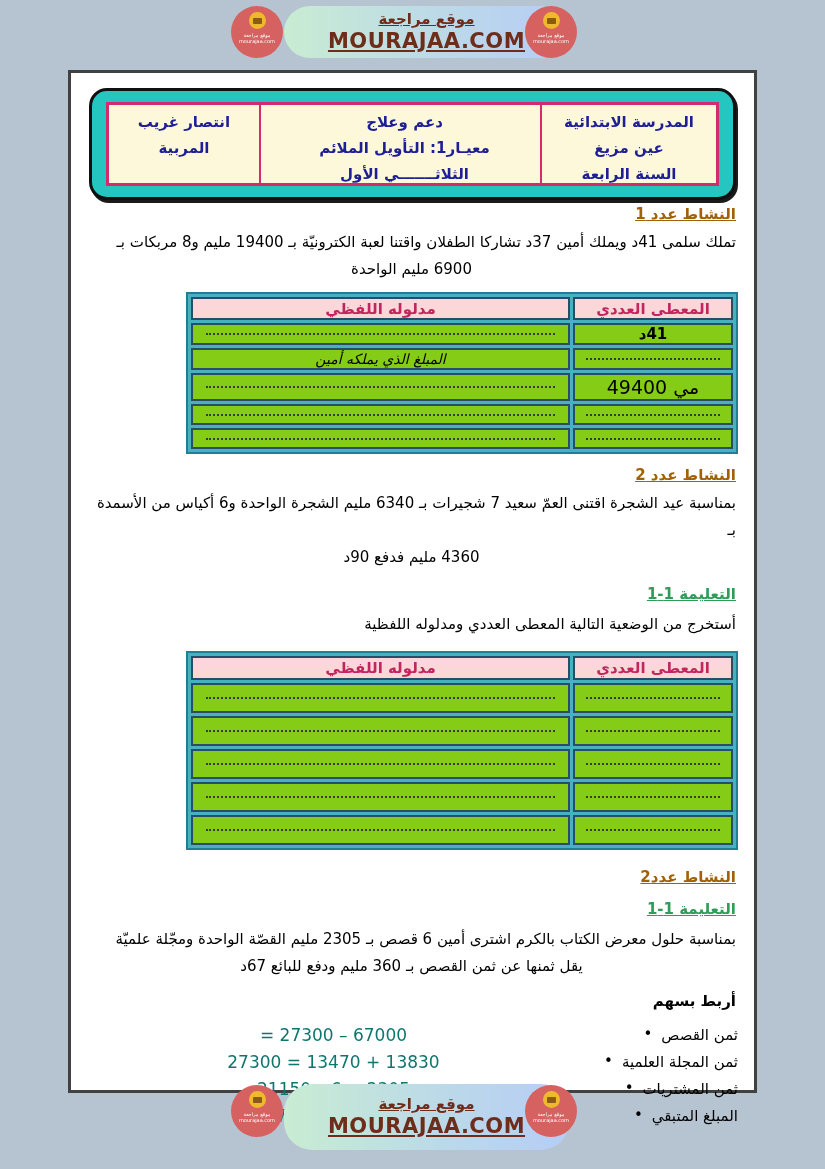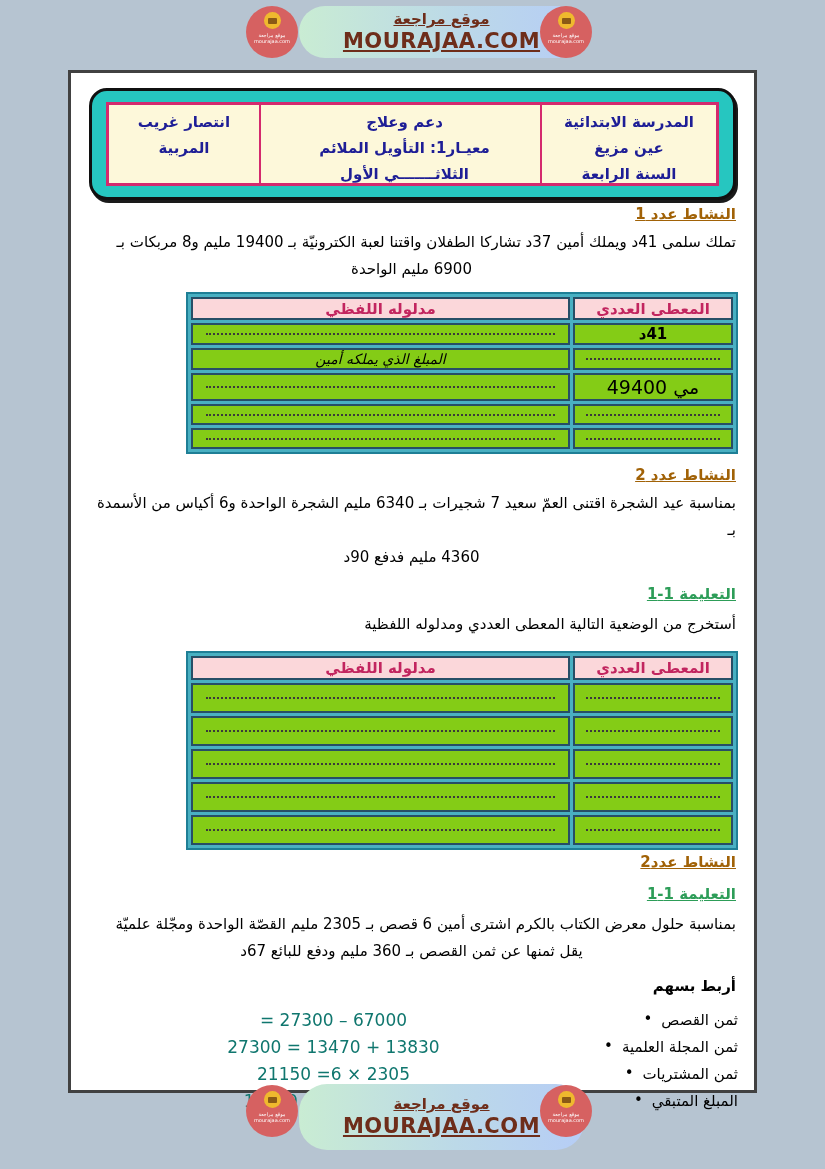--- a/index.html
+++ b/index.html
@@ -1,20 +1,20 @@
 <!DOCTYPE html>
 <html lang="ar"><head>
 <meta charset="utf-8">
 <style>
   html,body{margin:0;padding:0;}
   body{width:825px;height:1169px;background:#b6c4d1;font-family:"DejaVu Sans","Liberation Sans",sans-serif;overflow:hidden;position:relative;}
   .stage{position:absolute;inset:0;}
 
   
-  .banner{position:absolute;left:15px;width:713px;height:78px;}
+  .banner{position:absolute;left:0;width:713px;height:78px;}
   .banner.top{top:0;}
   .banner.bottom{top:1080px;}
   .pill{position:absolute;left:284px;top:6px;width:285px;height:52px;border-radius:28px;
         background:linear-gradient(90deg,#c9ecd3 0%,#bcd9e8 55%,#b6cdf6 100%);
         display:flex;flex-direction:column;align-items:center;justify-content:center;line-height:1.15;}
   .banner.bottom .pill{height:66px;top:4px;}
   .pill-ar{font-size:15px;font-weight:bold;color:#6e2d1a;text-decoration:underline;}
   .pill-domain{font-size:21px;font-weight:bold;color:#6e2d1a;text-decoration:underline;letter-spacing:.5px;}
   .logo{position:absolute;top:6px;width:52px;height:52px;border-radius:50%;background:#d66161;
         display:flex;flex-direction:column;align-items:center;justify-content:flex-start;overflow:hidden;}
@@ -224,21 +224,21 @@
           <div class="trow">
             <div class="cell num">
                 <div class="dots"></div>
               </div>
             <div class="cell verb">
                 <div class="dots"></div>
               </div>
           </div>
         </div>
 
-        <div class="sec-title" style="margin-top:1px;">النشاط عدد2</div>
+        <div class="sec-title" style="margin-top:16px;">النشاط عدد2</div>
         <div class="sec-title green" style="margin-top:10px;">التعليمة 1-1</div>
         <div class="body-line" style="margin-top:6px;">بمناسبة حلول معرض الكتاب بالكرم اشترى أمين 6 قصص بـ 2305 مليم القصّة الواحدة ومجّلة علميّة</div>
         <div class="body-line centered">يقل ثمنها عن ثمن القصص بـ 360 مليم ودفع للبائع 67د</div>
         <div class="connect-title">أربط بسهم</div>
 
         <div class="connect">
           <div class="connect-row">
             <div class="connect-item">
               <span class="bullet">•</span>
               <span class="item-label">ثمن القصص</span>

